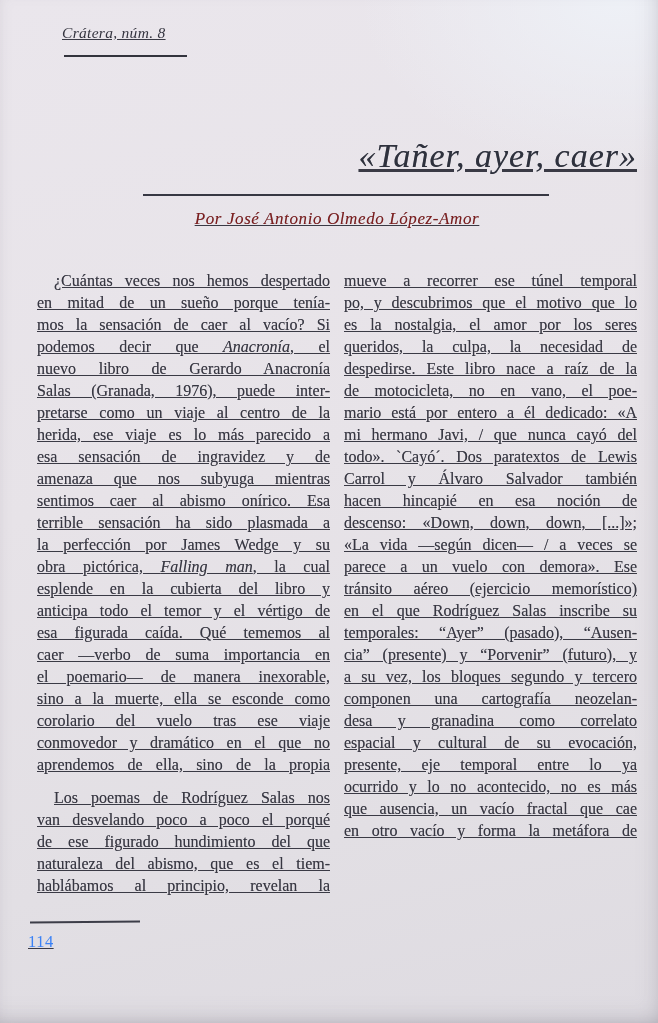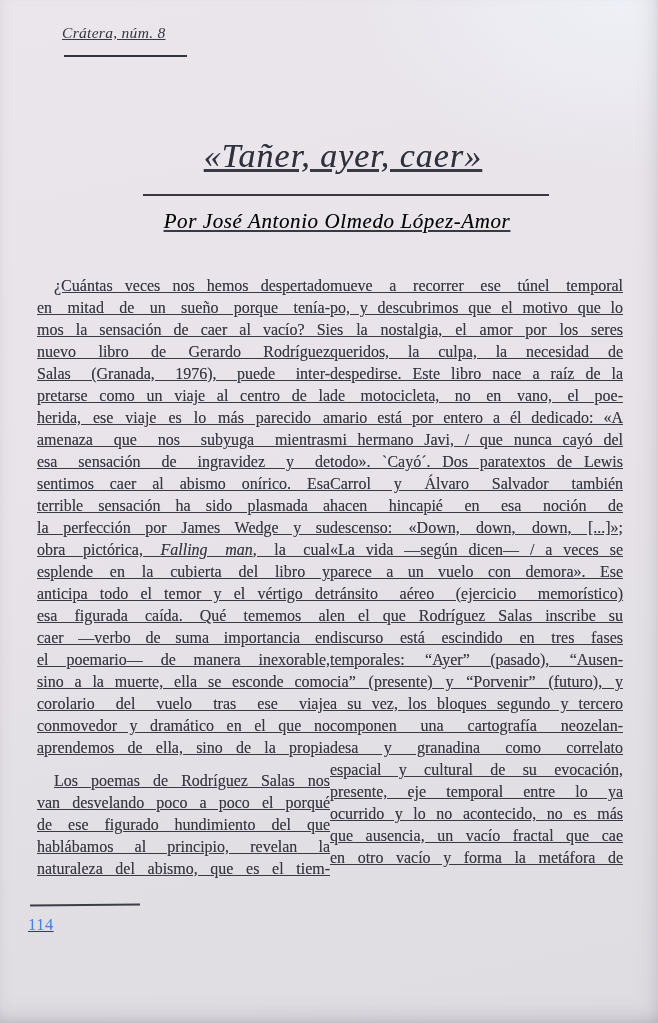--- a/index.html
+++ b/index.html
@@ -42,40 +42,42 @@
   
   .title-block { text-align: center; margin-top: 80px; }
   .article-title {
     font-style: italic;
     font-weight: normal;
     font-size: 34px;
     letter-spacing: 1px;
     color: #2e313d;
     margin: 0 0 0 12px;
     text-shadow: 0 0 0.6px rgba(46,49,61,0.55);
+    text-align: right;
   }
   .title-rule {
     height: 2px;
     background: #373843;
     width: 406px;
     margin: 19px auto 0 auto;
     transform: translateX(9px);
     border: none;
   }
   .byline {
     font-style: italic;
-    font-size: 21px;
+    font-size: 17px;
     letter-spacing: 0.6px;
-    color: #000000;
+    color: #7f1d1d;
     margin-top: 13px;
     text-shadow: 0 0 0.5px rgba(51,52,63,0.45);
   }
   
   .columns {
     display: flex;
+    gap: 14px;
     margin-top: 41px;
   }
   .column {
     width: 293px;
     font-size: 16px;
     color: #373742;
     text-shadow: 0 0 0.5px rgba(55,55,66,0.5);
   }
   .paragraph { margin: 0; }
   .paragraph + .paragraph { margin-top: 11px; }
@@ -119,67 +121,67 @@
     <div class="title-rule"></div>
     <div class="byline">Por José Antonio Olmedo López-Amor</div>
   </div>
 
   <div class="columns">
     <div class="column">
         <div class="paragraph">
           <div class="line indent">¿Cuántas veces nos hemos despertado</div>
           <div class="line">en mitad de un sueño porque tenía-</div>
           <div class="line">mos la sensación de caer al vacío? Si</div>
-          <div class="line">nuevo libro de Gerardo Rodríguez</div>
+          <div class="line">podemos decir que <i>Anacronía</i>, el</div>
+          <div class="line">nuevo libro de Gerardo Anacronía</div>
           <div class="line">Salas (Granada, 1976), puede inter-</div>
           <div class="line">pretarse como un viaje al centro de la</div>
           <div class="line">herida, ese viaje es lo más parecido a</div>
+          <div class="line">esa sensación de ingravidez y de</div>
           <div class="line">amenaza que nos subyuga mientras</div>
-          <div class="line">esa sensación de ingravidez y de</div>
           <div class="line">sentimos caer al abismo onírico. Esa</div>
           <div class="line">terrible sensación ha sido plasmada a</div>
           <div class="line">la perfección por James Wedge y su</div>
           <div class="line">obra pictórica, <i>Falling man</i>, la cual</div>
           <div class="line">esplende en la cubierta del libro y</div>
           <div class="line">anticipa todo el temor y el vértigo de</div>
           <div class="line">esa figurada caída. Qué tememos al</div>
           <div class="line">caer —verbo de suma importancia en</div>
           <div class="line">el poemario— de manera inexorable,</div>
           <div class="line">sino a la muerte, ella se esconde como</div>
           <div class="line">corolario del vuelo tras ese viaje</div>
           <div class="line">conmovedor y dramático en el que no</div>
           <div class="line">aprendemos de ella, sino de la propia</div>
         </div>
         <div class="paragraph">
           <div class="line indent">Los poemas de Rodríguez Salas nos</div>
           <div class="line">van desvelando poco a poco el porqué</div>
           <div class="line">de ese figurado hundimiento del que</div>
+          <div class="line">naturaleza del abismo, que es el tiem-</div>
           <div class="line">hablábamos al principio, revelan la</div>
-          <div class="line">naturaleza del abismo, que es el tiem-</div>
         </div>
       </div>
     <div class="column">
         <div class="paragraph">
           <div class="line">mueve a recorrer ese túnel temporal</div>
           <div class="line">po, y descubrimos que el motivo que lo</div>
           <div class="line">es la nostalgia, el amor por los seres</div>
           <div class="line">queridos, la culpa, la necesidad de</div>
           <div class="line">despedirse. Este libro nace a raíz de la</div>
           <div class="line">de motocicleta, no en vano, el poe-</div>
           <div class="line">mario está por entero a él dedicado: «A</div>
           <div class="line">mi hermano Javi, / que nunca cayó del</div>
           <div class="line">todo». `Cayó´. Dos paratextos de Lewis</div>
           <div class="line">Carrol y Álvaro Salvador también</div>
           <div class="line">hacen hincapié en esa noción de</div>
           <div class="line">descenso: «Down, down, down, [...]»;</div>
           <div class="line">«La vida —según dicen— / a veces se</div>
           <div class="line">parece a un vuelo con demora». Ese</div>
           <div class="line">tránsito aéreo (ejercicio memorístico)</div>
           <div class="line">en el que Rodríguez Salas inscribe su</div>
-          <div class="line">discurso está escindido en tres fases</div>
           <div class="line">temporales: “Ayer” (pasado), “Ausen-</div>
           <div class="line">cia” (presente) y “Porvenir” (futuro), y</div>
           <div class="line">a su vez, los bloques segundo y tercero</div>
           <div class="line">componen una cartografía neozelan-</div>
           <div class="line">desa y granadina como correlato</div>
           <div class="line">espacial y cultural de su evocación,</div>
           <div class="line">presente, eje temporal entre lo ya</div>
           <div class="line">ocurrido y lo no acontecido, no es más</div>
           <div class="line">que ausencia, un vacío fractal que cae</div>
           <div class="line">en otro vacío y forma la metáfora de</div>

